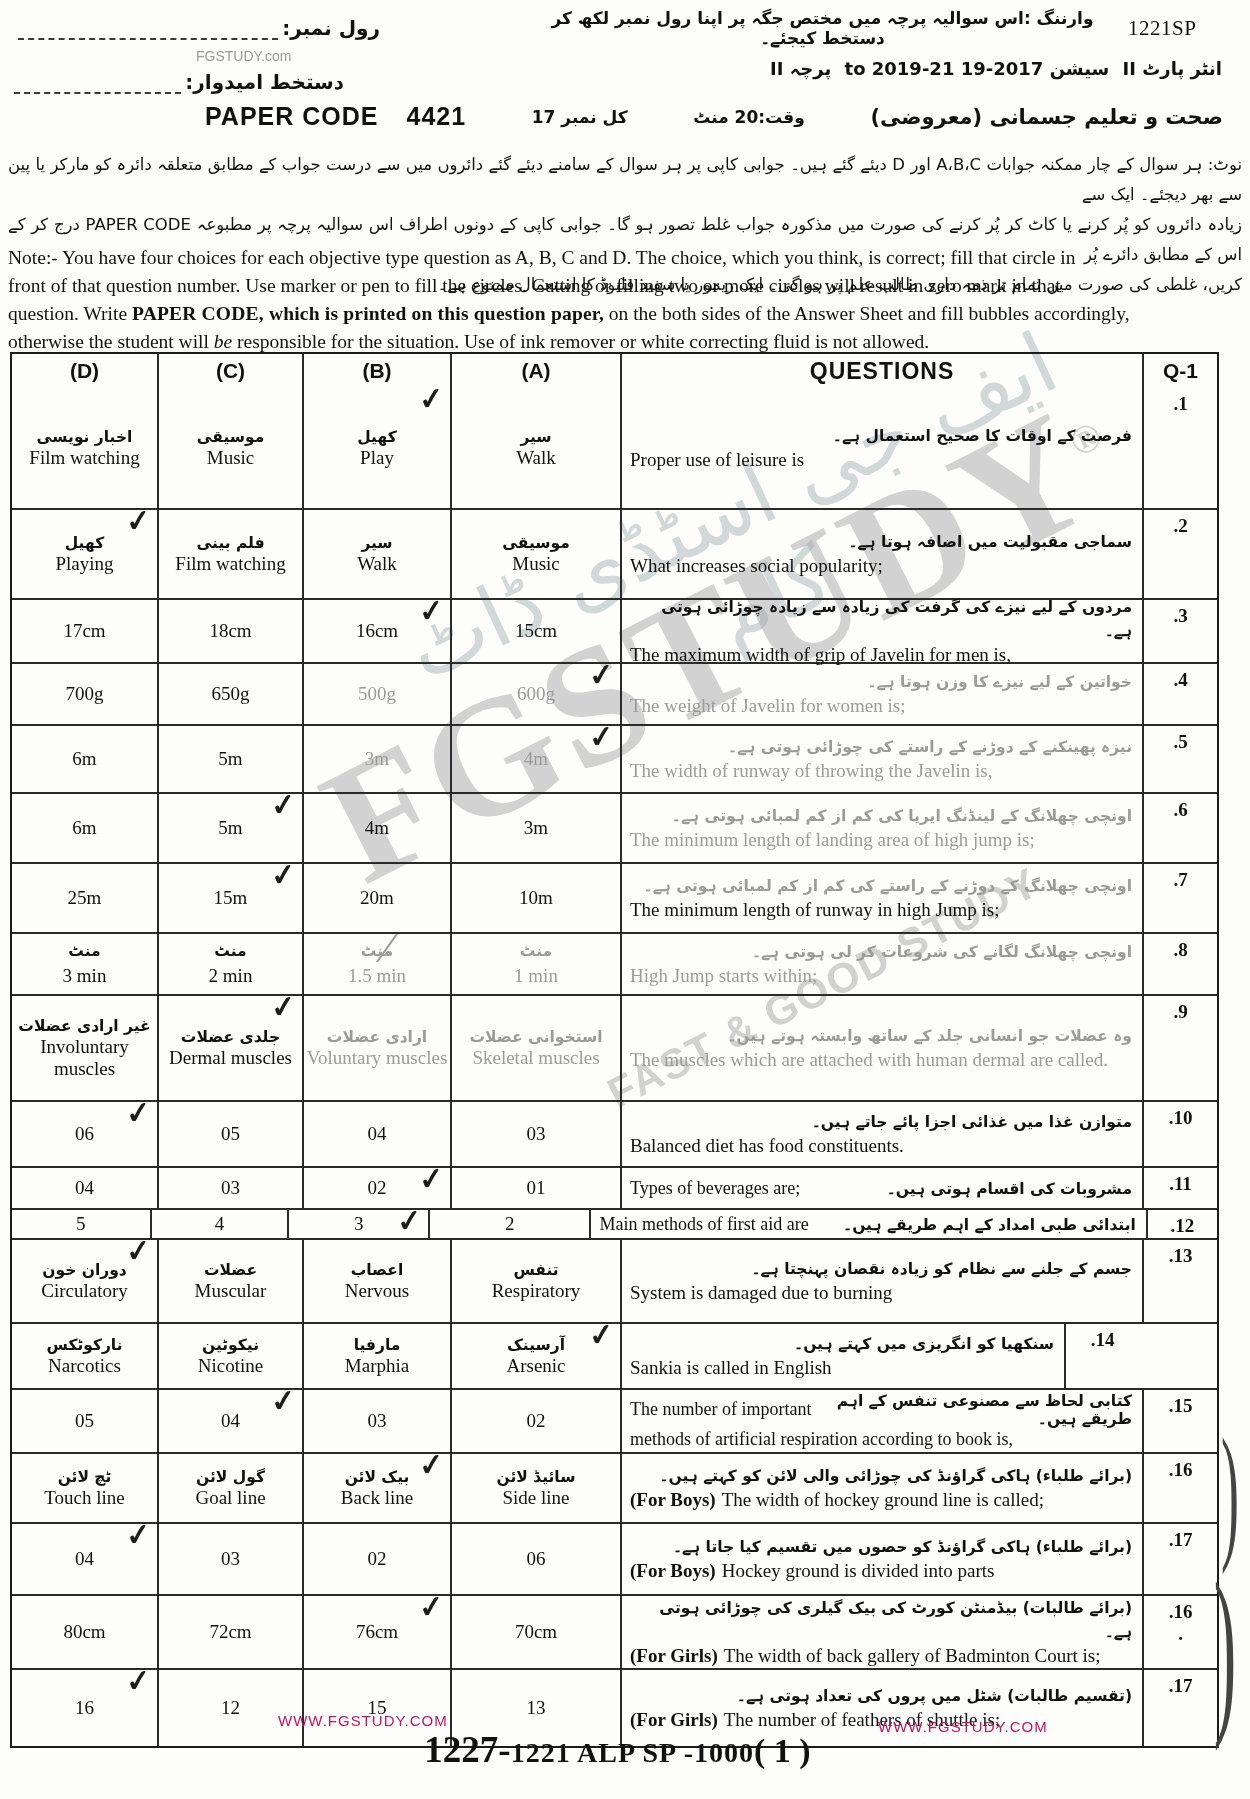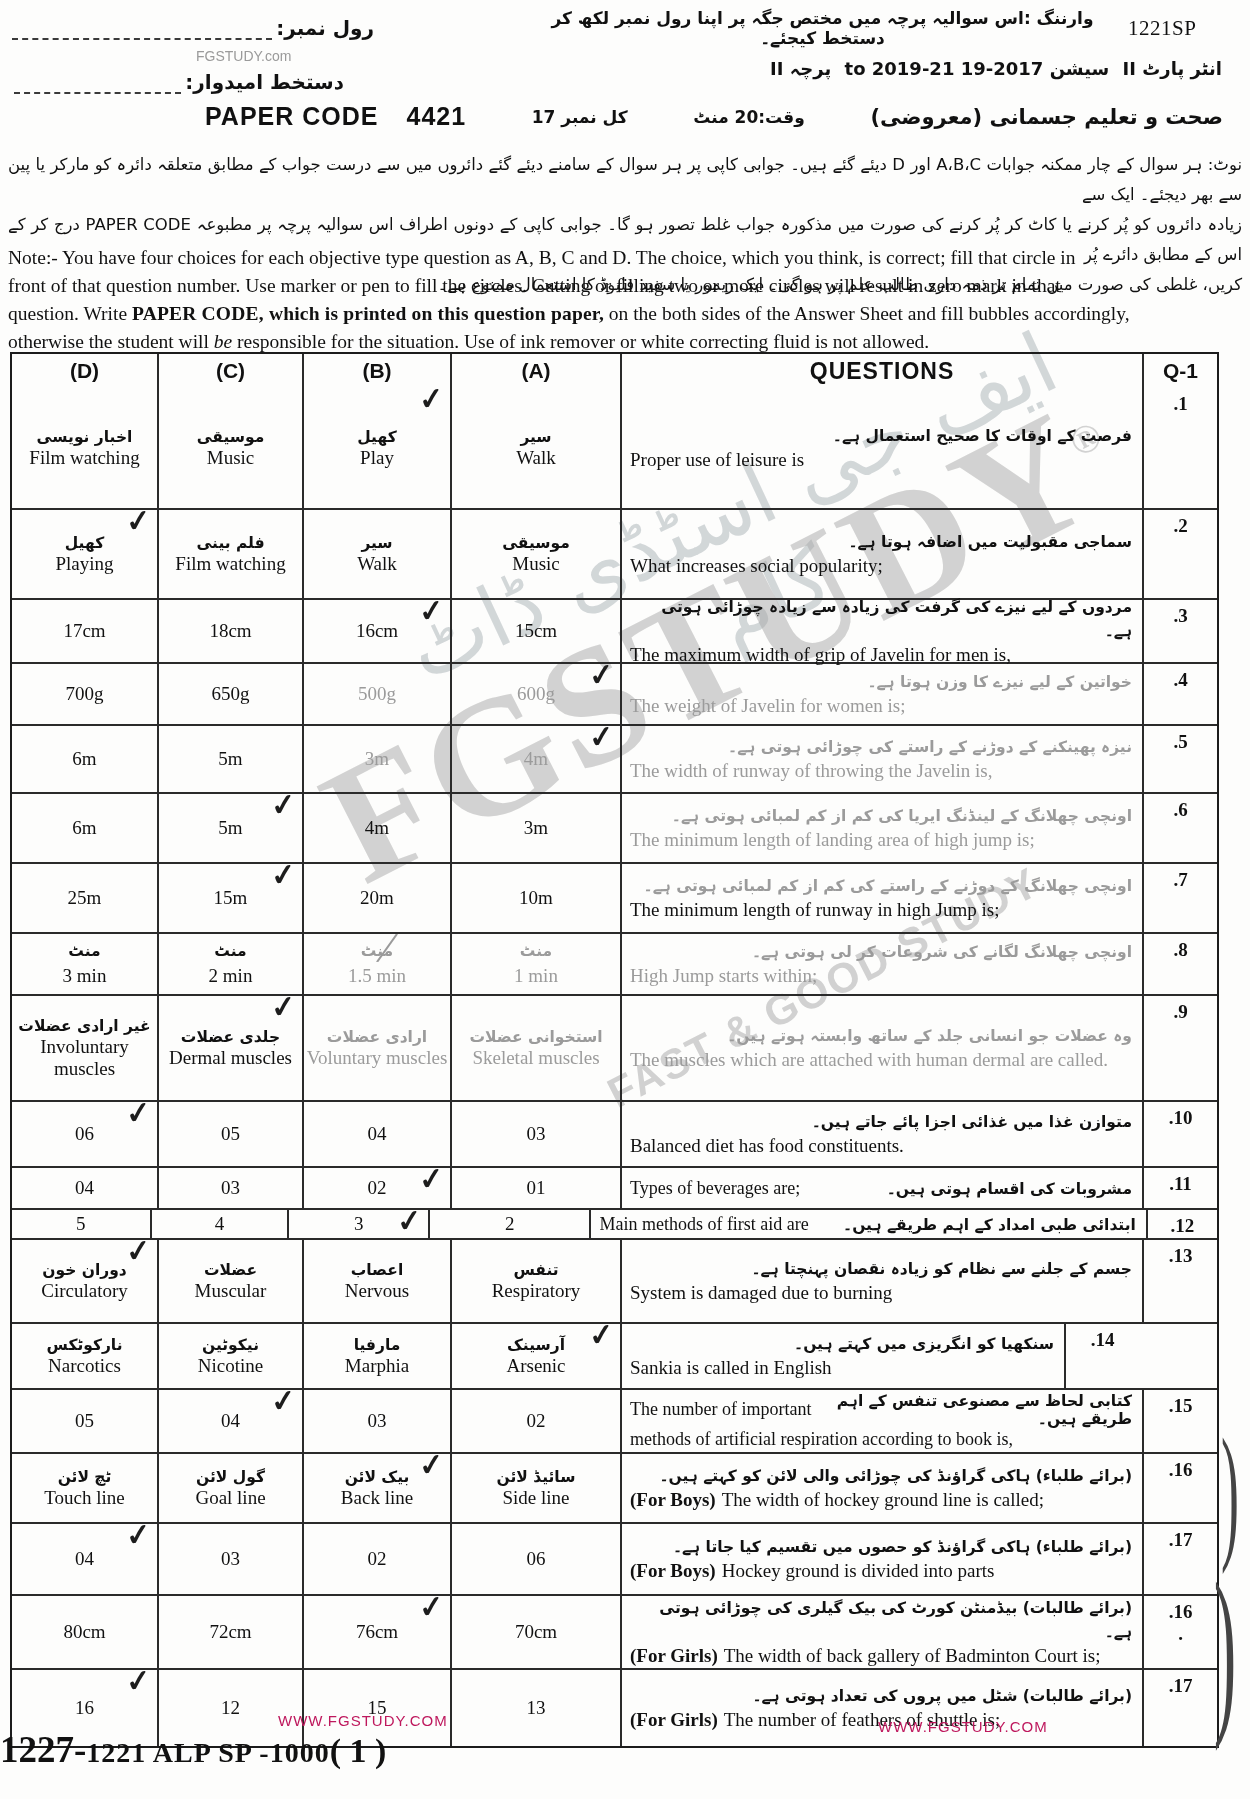--- a/index.html
+++ b/index.html
@@ -3,21 +3,21 @@
 <meta charset="utf-8">
 <style>
   html,body{margin:0;padding:0;background:#e8e8e8;}
   .page{position:relative;width:1250px;height:1799px;background:#fdfdfc;margin:0 auto;
         font-family:"Liberation Serif",serif;color:#111;overflow:hidden;}
   .urdu{font-family:"DejaVu Sans",sans-serif;direction:rtl;}
   .abs{position:absolute;}
   
   .code-tr{left:1128px;top:16px;font-size:21px;letter-spacing:.5px;}
   .warning{left:540px;top:8px;width:565px;text-align:center;font-size:17px;font-weight:bold;}
-  .rollline{left:12px;top:12px;width:362px;display:flex;align-items:flex-end;gap:4px;}
+  .rollline{left:18px;top:12px;width:362px;display:flex;align-items:flex-end;gap:4px;}
   .dashes{flex:1;border-bottom:2px dashed #3a3a3a;height:26px;}
   .hlabel{font-size:20px;font-weight:bold;white-space:nowrap;}
   .fg-small{left:196px;top:48px;font-family:"Liberation Sans",sans-serif;font-size:14px;color:#9a9a9a;}
   .signline{left:14px;top:66px;width:330px;display:flex;align-items:flex-end;gap:4px;}
   .line2{left:770px;top:58px;width:452px;display:flex;direction:rtl;justify-content:space-between;align-items:center;}
   .line2 .seg{font-size:18px;font-weight:bold;white-space:nowrap;}
   .line3{left:205px;top:102px;width:1018px;display:flex;direction:rtl;justify-content:space-between;align-items:center;}
   .subject{font-size:21px;font-weight:bold;}
   .tm{font-size:17px;font-weight:bold;}
   .pcode{direction:ltr;font-family:"Liberation Sans",sans-serif;font-weight:bold;font-size:25px;letter-spacing:1px;display:flex;gap:28px;}
@@ -58,21 +58,21 @@
   .wm-big{left:300px;top:760px;transform:rotate(-27deg);transform-origin:left top;
           font-size:168px;font-weight:bold;color:#a9a9a9;opacity:.5;letter-spacing:4px;line-height:1;}
   .wm-big sup{font-size:40px;}
   .wm-sub{left:600px;top:1075px;transform:rotate(-27deg);transform-origin:left top;
           font-size:42px;font-weight:bold;color:#b5b5b5;opacity:.6;font-family:"Liberation Sans",sans-serif;letter-spacing:2px;}
   .brace{right:0px;color:#444;font-size:120px;font-weight:100;transform:scale(.45,1.25);line-height:1;}
   .b1{top:1432px;} .b2{top:1572px;font-size:150px;}
   
   .f-site{font-family:"Liberation Sans",sans-serif;font-size:15px;color:#be185d;letter-spacing:1px;}
   .f-left{left:278px;top:1712px;} .f-right{left:878px;top:1718px;}
-  .f-center{left:0;right:15px;top:1728px;text-align:left;font-weight:bold;}
+  .f-center{left:0;right:15px;top:1728px;text-align:center;font-weight:bold;}
   .f-center .ca{font-size:37px;} .f-center .cb{font-size:28px;letter-spacing:1px;} .f-center .cc{font-size:34px;}
 </style>
 </head>
 <body>
 
 <div class="page">
 
   <div class="abs code-tr">1221SP</div>
   <div class="abs warning urdu">وارننگ :اس سوالیہ پرچہ میں مختص جگہ پر اپنا رول نمبر لکھ کر دستخط کیجئے۔</div>
   <div class="abs rollline">
@@ -566,21 +566,21 @@
           <div class="c opt" style="width: 145px;">
             <span class="oe">12</span>
           </div>
           <div class="c opt" style="width: 148px;">
             <span class="oe">15</span>
           </div>
           <div class="c opt" style="width: 170px;">
             <span class="oe">13</span>
           </div>
           <div class="c qcell" style="width: 522px;">
-            <div class="qu urdu">(برائے طالبات) شٹل میں پروں کی تعداد ہوتی ہے۔</div>
+            <div class="qu urdu">(تقسیم طالبات) شٹل میں پروں کی تعداد ہوتی ہے۔</div>
             <div class="qel"><span class="prefix">(For Girls)</span><span>The number of feathers of shuttle is;</span></div>
           </div>
           <div class="c ncell" style="width: 75px;">
             <span>.17</span>
           </div>
         </div>
       </div>
   </div>
 
   <div class="abs brace b1">)</div>

